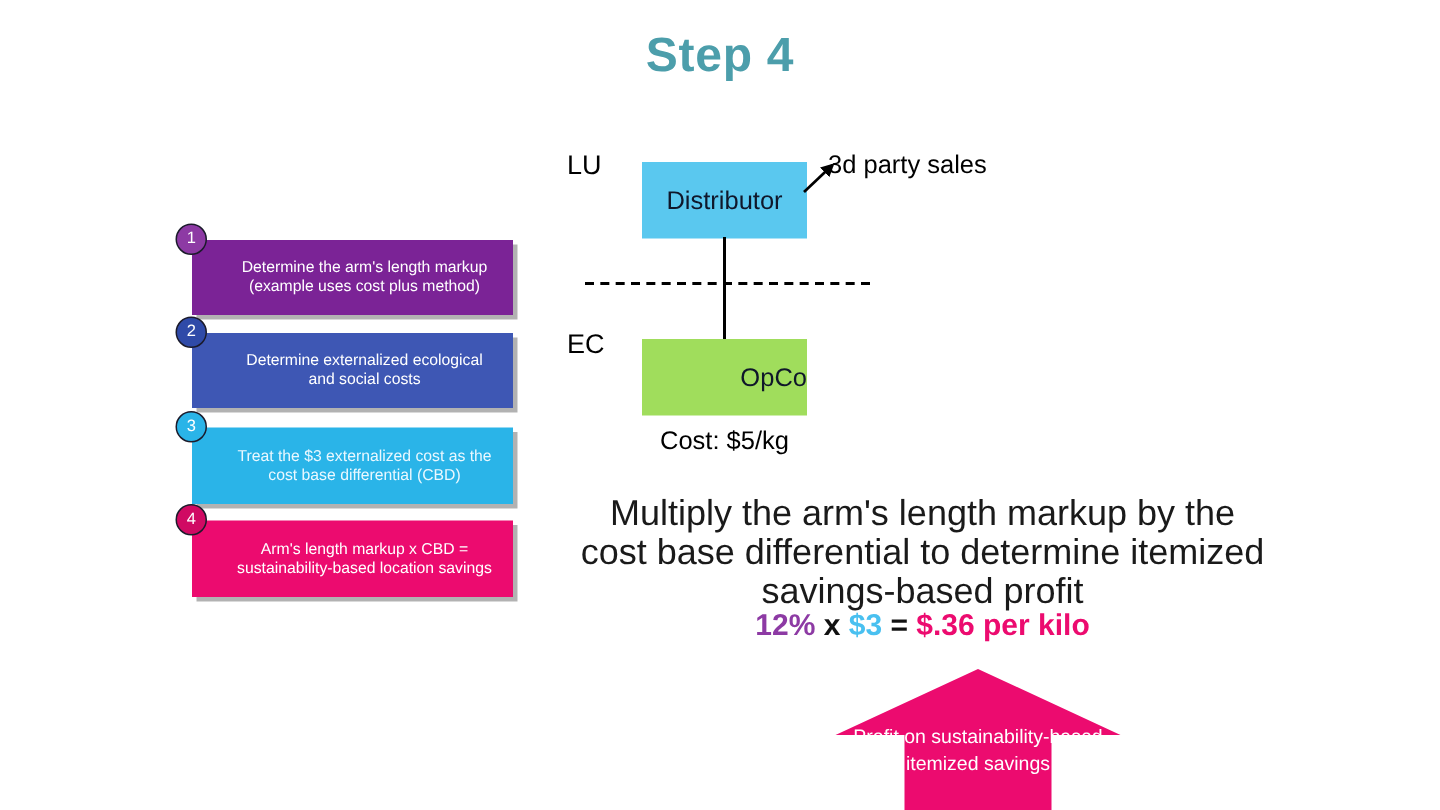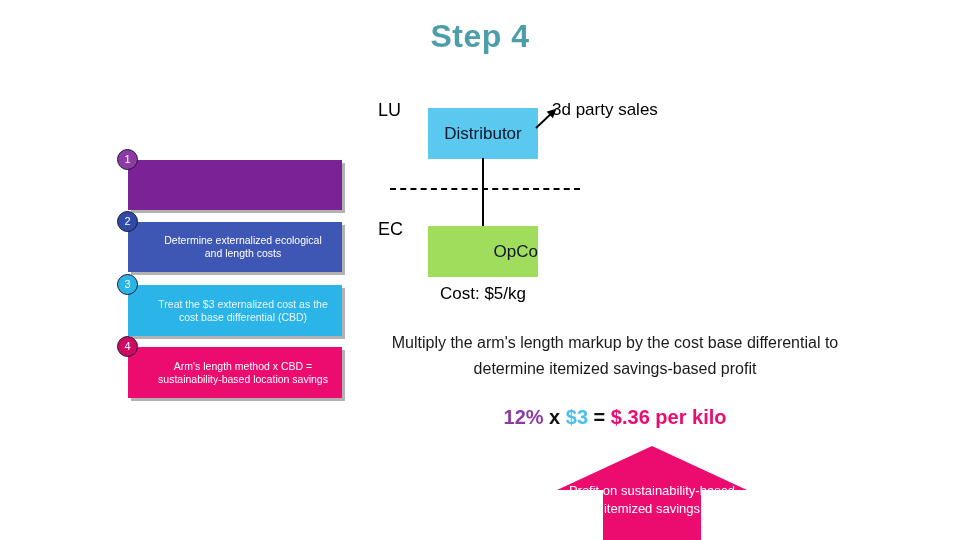--- a/index.html
+++ b/index.html
@@ -157,21 +157,21 @@
     white-space: nowrap;
   }
 
   
   #explanation {
     position: absolute;
     left: 385px;
     top: 330px;
     width: 460px;
     text-align: center;
-    font-size: 16px;
+    font-size: 24px;
     line-height: 26px;
     color: #1a1a1a;
   }
 
   
   #formula {
     position: absolute;
     left: 385px;
     top: 406px;
     width: 460px;
@@ -211,35 +211,36 @@
     font-weight: 400;
   }
 </style>
 </head>
 <body>
 
 <div id="slide-title">Step 4</div>
 
 <div class="step-box" id="step-box-1">
   <span class="step-badge">1</span>
+  <span class="step-text">Determine the arm's length markup  (example uses cost plus method)</span>
 </div>
 
 <div class="step-box" id="step-box-2">
   <span class="step-badge">2</span>
-  <span class="step-text">Determine externalized ecological and length costs</span>
+  <span class="step-text">Determine externalized ecological and social costs</span>
 </div>
 
 <div class="step-box" id="step-box-3">
   <span class="step-badge">3</span>
   <span class="step-text">Treat the $3 externalized cost as the cost base differential (CBD)</span>
 </div>
 
 <div class="step-box" id="step-box-4">
   <span class="step-badge">4</span>
-  <span class="step-text">Arm's length method x CBD = sustainability-based location savings</span>
+  <span class="step-text">Arm's length markup x CBD = sustainability-based location savings</span>
 </div>
 
 <div id="lu-label">LU</div>
 <div id="ec-label">EC</div>
 
 <div class="entity-box" id="distributor-box">
   <span>Distributor</span>
 </div>
 
 <div id="vertical-connector"></div>

